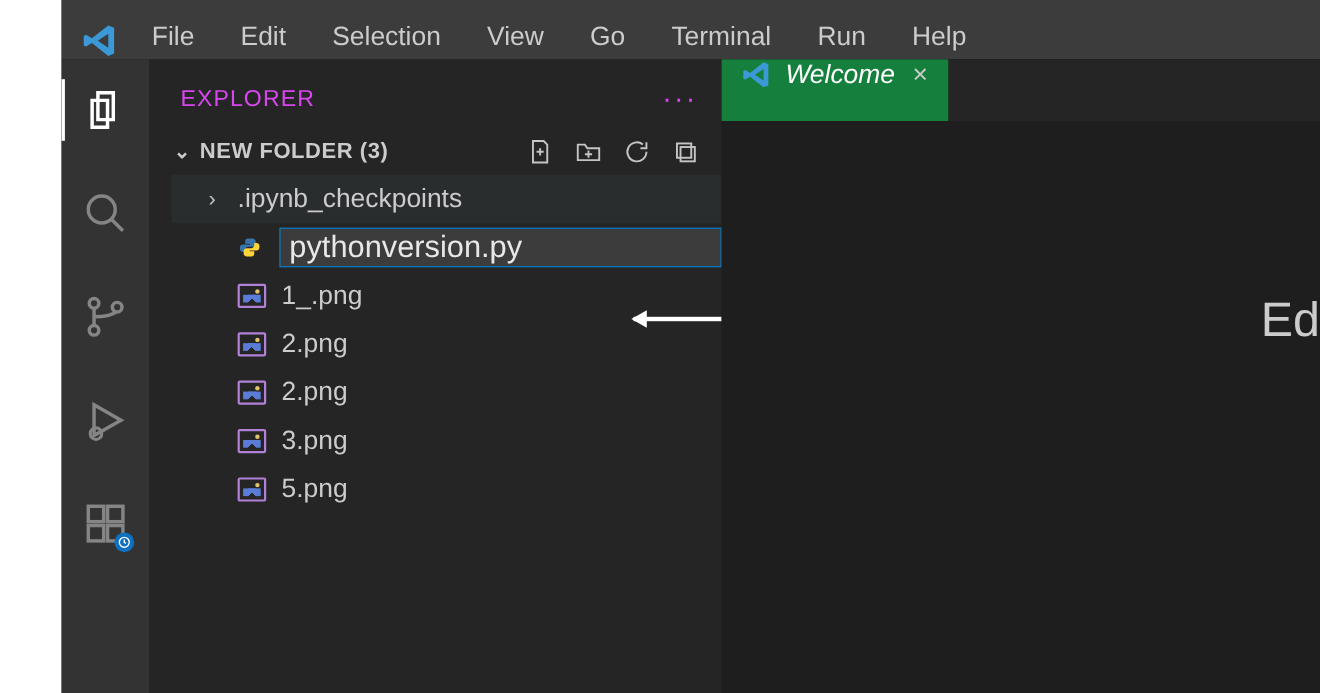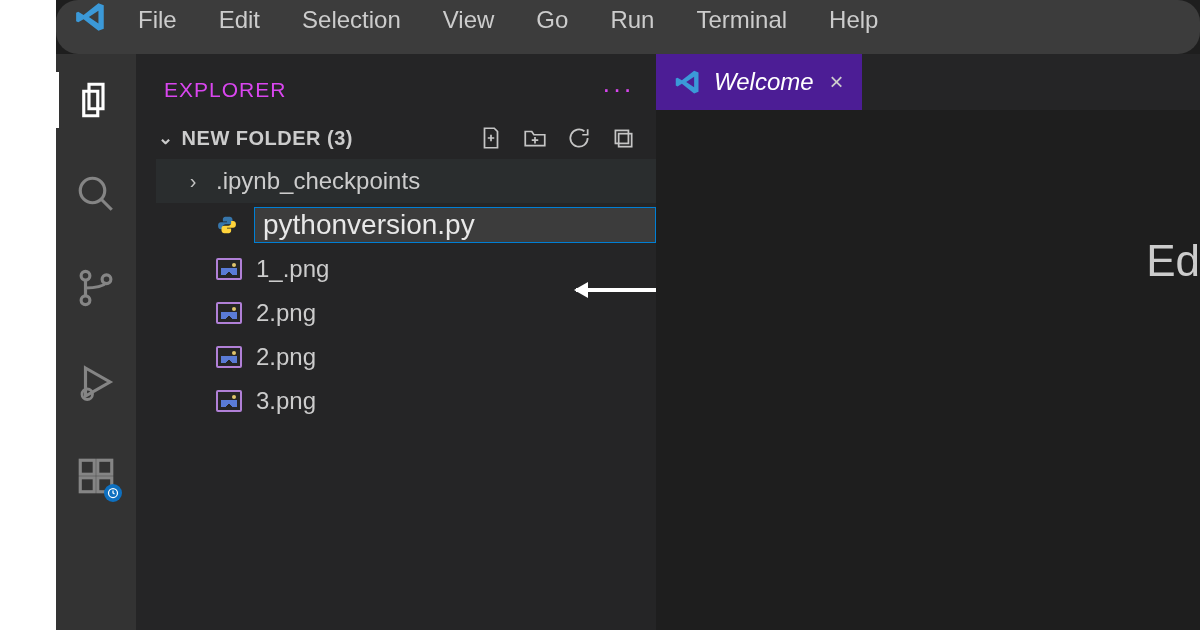--- a/index.html
+++ b/index.html
@@ -11,24 +11,23 @@
     width: 1144px; height: 630px;
     background: #1e1e1e;
     color: #ccc;
   }
 
   
   .menubar {
     height: 54px;
     background: #3c3c3c;
     display: flex;
-    align-items: flex-start;
+    align-items: flex-end;
     padding-left: 12px;
     gap: 6px;
-    border-radius: 22px;
   }
   .menubar .logo { width: 46px; display:flex; align-items:center; justify-content:center; }
   .menubar .logo svg { width: 34px; height: 34px; }
   .menubar .menu-item {
     color: #ccc;
     font-size: 24px;
     padding: 6px 18px;
     cursor: default;
   }
 
@@ -118,34 +117,34 @@
     flex:1;
     background:#1e1e1e;
     position:relative;
   }
   .tabbar {
     height:56px;
     background:#252526;
     display:flex; align-items:stretch;
   }
   .tab {
-    background:#4c1d95;
-    display:flex; align-items:center; gap:12px;
+    background:#15803d;
+    display:flex; gap:12px;
     padding: 0 18px;
     color:#fff; font-style:italic; font-size:24px;
   }
   .tab svg.logo-small { width:28px; height:28px; }
   .tab .close { font-style:normal; font-size:24px; color:#ccc; padding-left:4px; }
 
   .editor-body {
     position:absolute; right:0; top:180px;
     color:#e8e8e8;
   }
   .editor-body .big { font-size: 88px; font-weight:300; letter-spacing:-2px; }
-  .editor-body .sub { font-size: 44px; font-weight:300; color:#ccc; margin-top:2px; }
+  .editor-body .sub { font-size: 44px; font-weight:300; color:#ccc; margin-top:32px; }
 
   
   .annotation {
     position:absolute;
     left: 440px; top: 224px;
     width: 260px;
     pointer-events:none;
   }
   .annotation .arrow {
     width: 80px; height: 4px; background:#fff; position:relative; top: 10px;
@@ -169,22 +168,22 @@
     <div class="logo">
       <svg viewBox="0 0 32 32">
           <path d="M23 3 L28 5 L28 27 L23 29 L9 18 L4 21 L2 20 L2 12 L4 11 L9 14 Z M23 10 L14 16 L23 22 Z" fill="#3b99d8"></path>
         </svg>
     </div>
     <div class="menu-item">File</div>
     <div class="menu-item">Edit</div>
     <div class="menu-item">Selection</div>
     <div class="menu-item">View</div>
     <div class="menu-item">Go</div>
+    <div class="menu-item">Terminal</div>
     <div class="menu-item">Run</div>
-    <div class="menu-item">Terminal</div>
     <div class="menu-item">Help</div>
   </div>
 
   <div class="body-area">
 
     <div class="activity-bar">
       <div class="act-item active">
         <svg viewBox="0 0 24 24">
             <path d="M8 3h8v14H8z M5 7h8v14H5z" stroke-width="1.8"></path>
           </svg>
@@ -293,20 +292,27 @@
             </span>
           <span>2.png</span>
         </div>
         <div class="tree-row no-chev">
           <span class="chev">›</span>
           <span class="row-icon">
               <span class="img-icon"></span>
             </span>
           <span>3.png</span>
         </div>
+        <div class="tree-row no-chev">
+          <span class="chev">›</span>
+          <span class="row-icon">
+              <span class="img-icon"></span>
+            </span>
+          <span>5.png</span>
+        </div>
       </div>
 
       <div class="annotation">
         <div class="arrow"></div>
         <div class="label">Create a new Python File</div>
       </div>
     </div>
 
     <div class="editor">
       <div class="tabbar">

